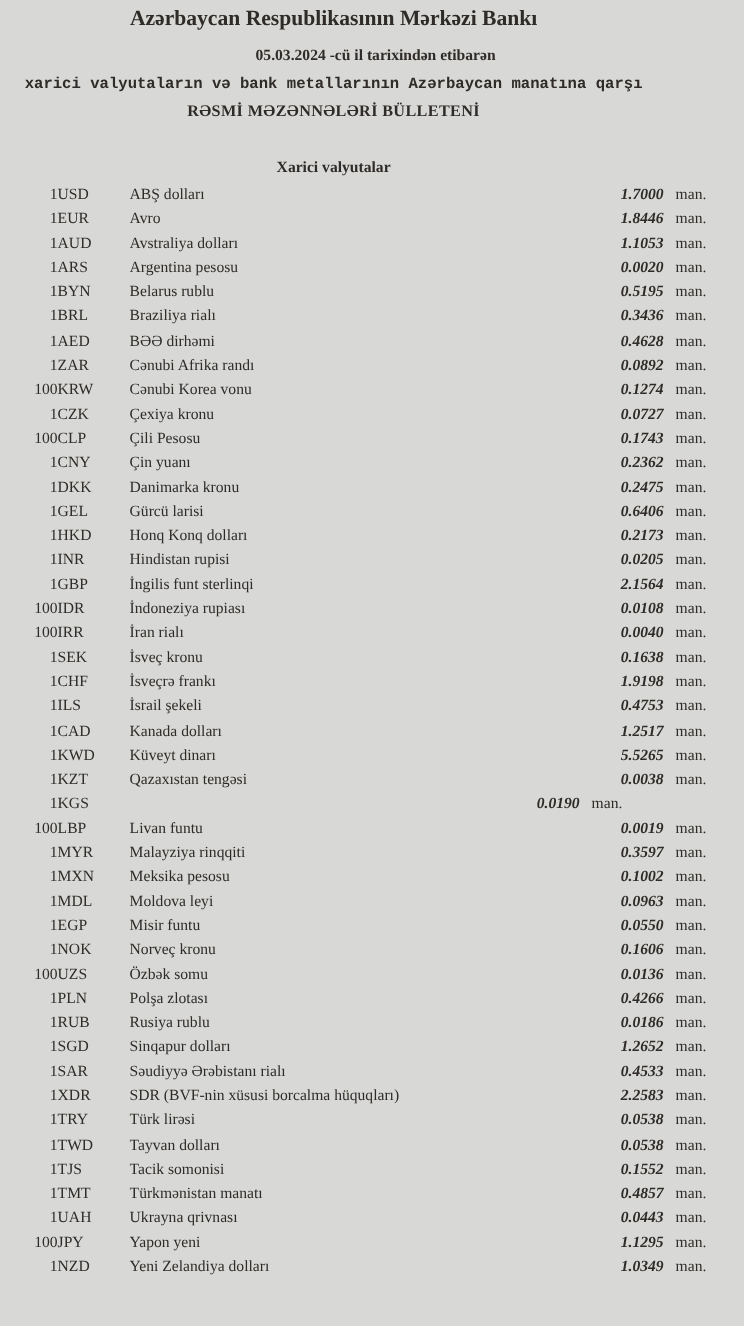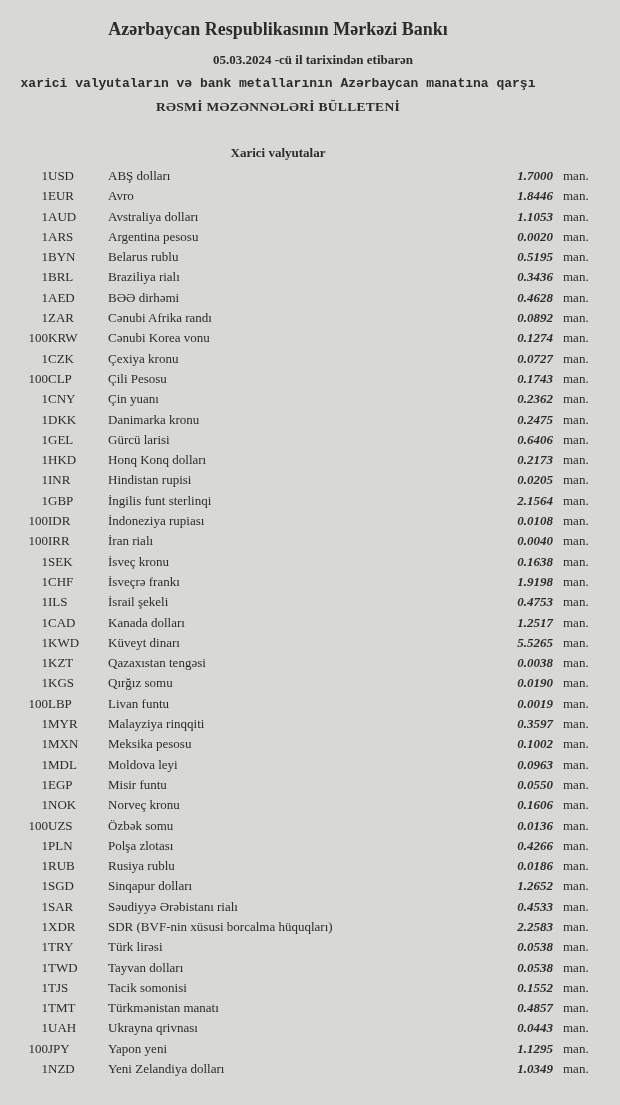--- a/index.html
+++ b/index.html
@@ -7,21 +7,21 @@
     width: 620px; height: 1105px;
     background: #d8d8d6;
     color: #2e2b28;
     font-family: "Liberation Serif", "DejaVu Serif", serif;
     overflow: hidden;
   }
   .page { width: 620px; height: 1105px; position: relative; }
 
   .header { width: 556px; text-align: center; }
   .title {
-    padding-top: 19px;
+    padding-top: 5px;
     font-size: 18px;
     font-weight: bold;
   }
   .date-line {
     margin-top: 12px;
     font-size: 13px;
     font-weight: bold;
     position: relative;
     left: 35px;
   }
@@ -275,21 +275,20 @@
         <span class="qty">1</span>
         <span class="code">KZT</span>
         <span class="cname">Qazaxıstan tengəsi</span>
         <span class="rate">0.0038</span>
         <span class="unit">man.</span>
       </div>
 
       <div class="row">
         <span class="qty">1</span>
         <span class="code">KGS</span>
-        <span class="cname">Qırğız somu</span>
         <span class="rate">0.0190</span>
         <span class="unit">man.</span>
       </div>
 
       <div class="row">
         <span class="qty">100</span>
         <span class="code">LBP</span>
         <span class="cname">Livan funtu</span>
         <span class="rate">0.0019</span>
         <span class="unit">man.</span>

